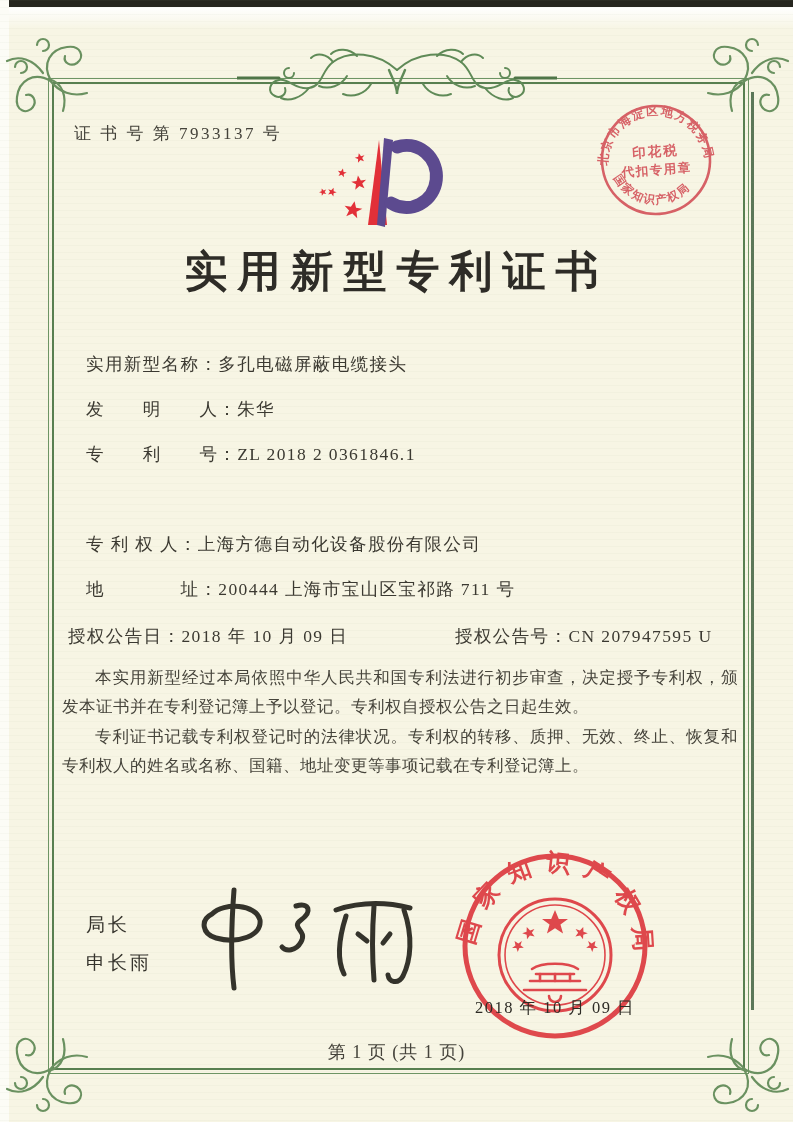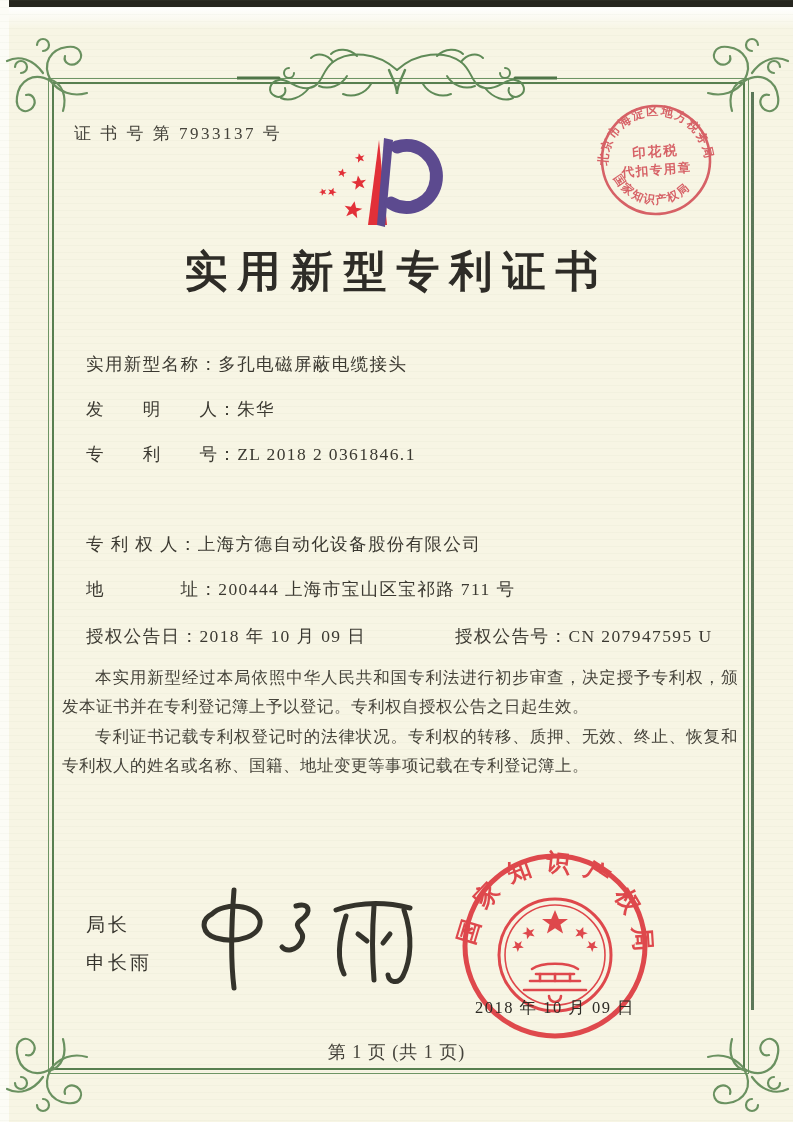--- a/index.html
+++ b/index.html
@@ -30,21 +30,21 @@
   .cert-number{position:absolute;left:74px;top:122px;font-size:17px;letter-spacing:2.5px;color:#44423a;}
   .logo{position:absolute;left:298px;top:128px;}
   .tax-stamp{position:absolute;left:596px;top:100px;transform:rotate(-4deg);opacity:.92;}
 
   .title{position:absolute;left:0;right:0;top:243px;text-align:center;
     font-size:43px;font-weight:bold;letter-spacing:10px;color:#2e2c27;}
 
   .field-row{position:absolute;left:86px;font-size:17.5px;letter-spacing:1.4px;color:#3b3931;white-space:nowrap;}
   .f0{top:352px}.f1{top:397px}.f2{top:442px}.f3{top:487px}.f4{top:532px}.f5{top:577px}
   .grant-row{position:absolute;top:624px;left:0;width:100%;font-size:17.5px;letter-spacing:1.4px;color:#3b3931;}
-  .grant-date{position:absolute;left:86px;white-space:nowrap;}
+  .grant-date{position:absolute;left:68px;white-space:nowrap;}
   .grant-number{position:absolute;left:455px;white-space:nowrap;}
 
   .body-text{position:absolute;left:62px;top:664px;width:676px;}
   .body-text p{margin:0 0 2px 0;font-size:16.5px;line-height:28.5px;
     text-indent:2em;text-align:justify;color:#46443b;letter-spacing:.5px;}
 
   .officer{position:absolute;left:86px;top:912px;font-size:19px;letter-spacing:3px;color:#35332c;}
   .officer-name{position:absolute;left:86px;top:950px;font-size:19px;letter-spacing:3px;color:#35332c;}
   .signature{position:absolute;left:168px;top:876px;}
 

